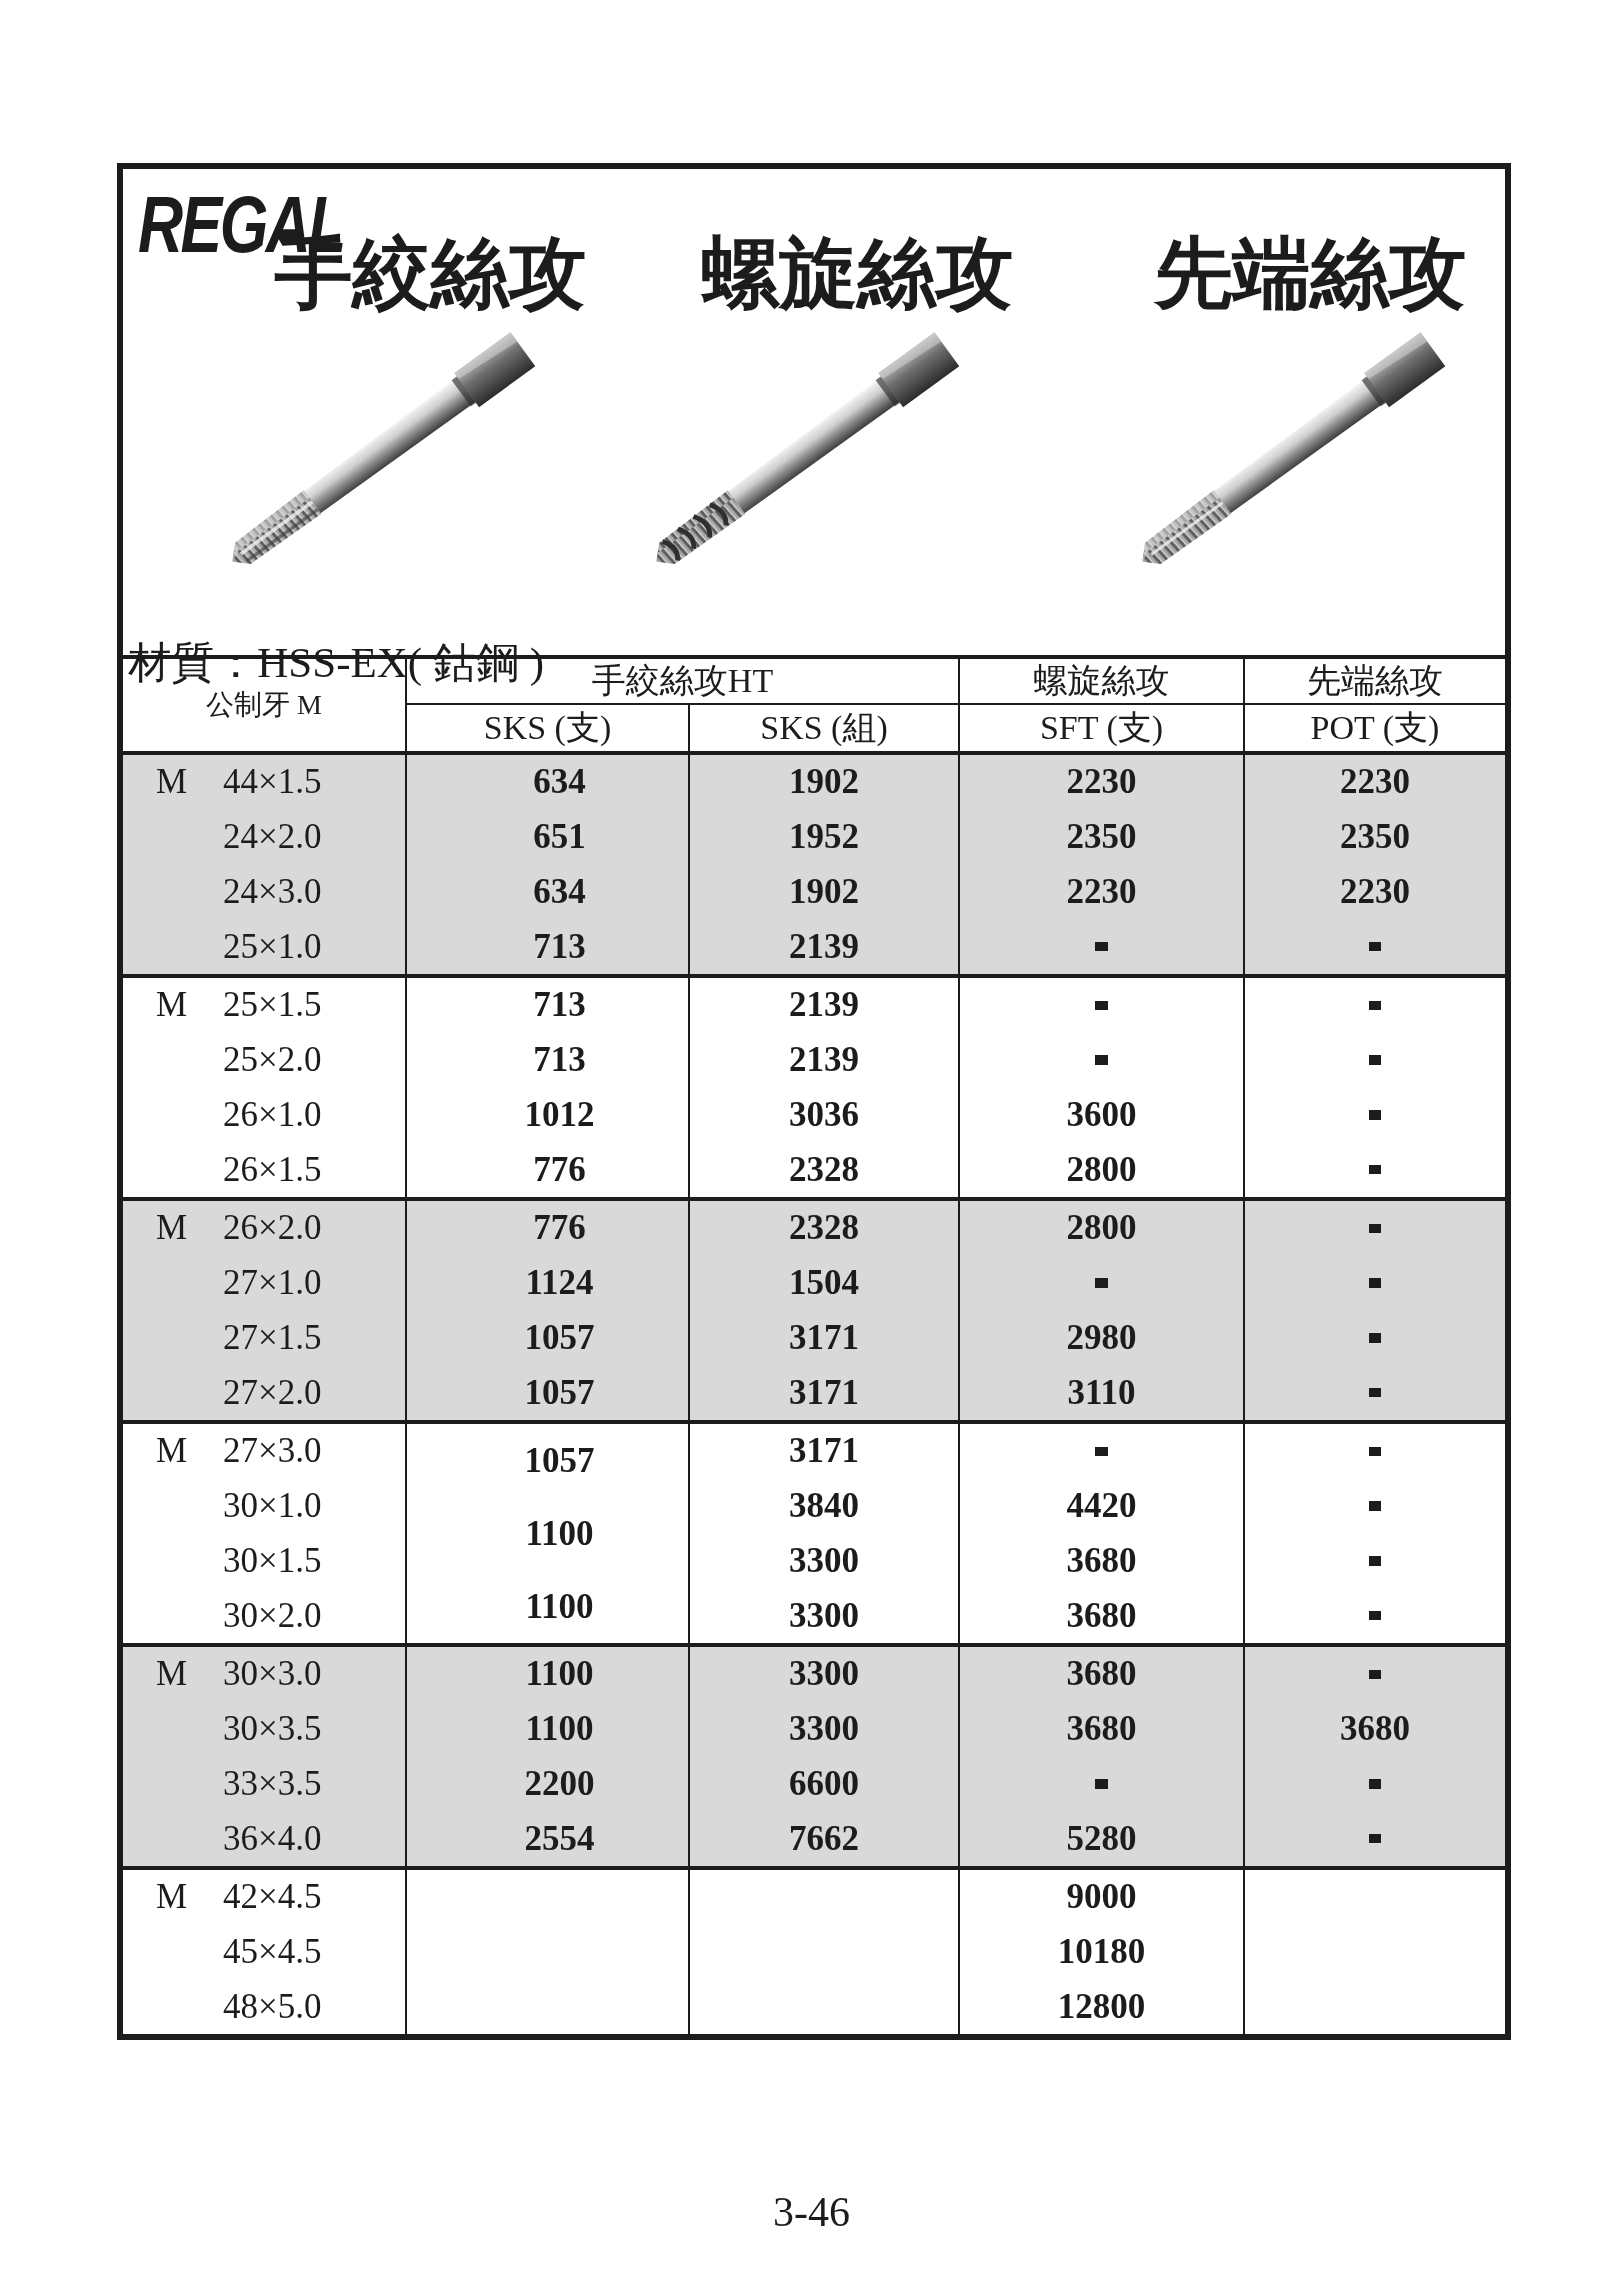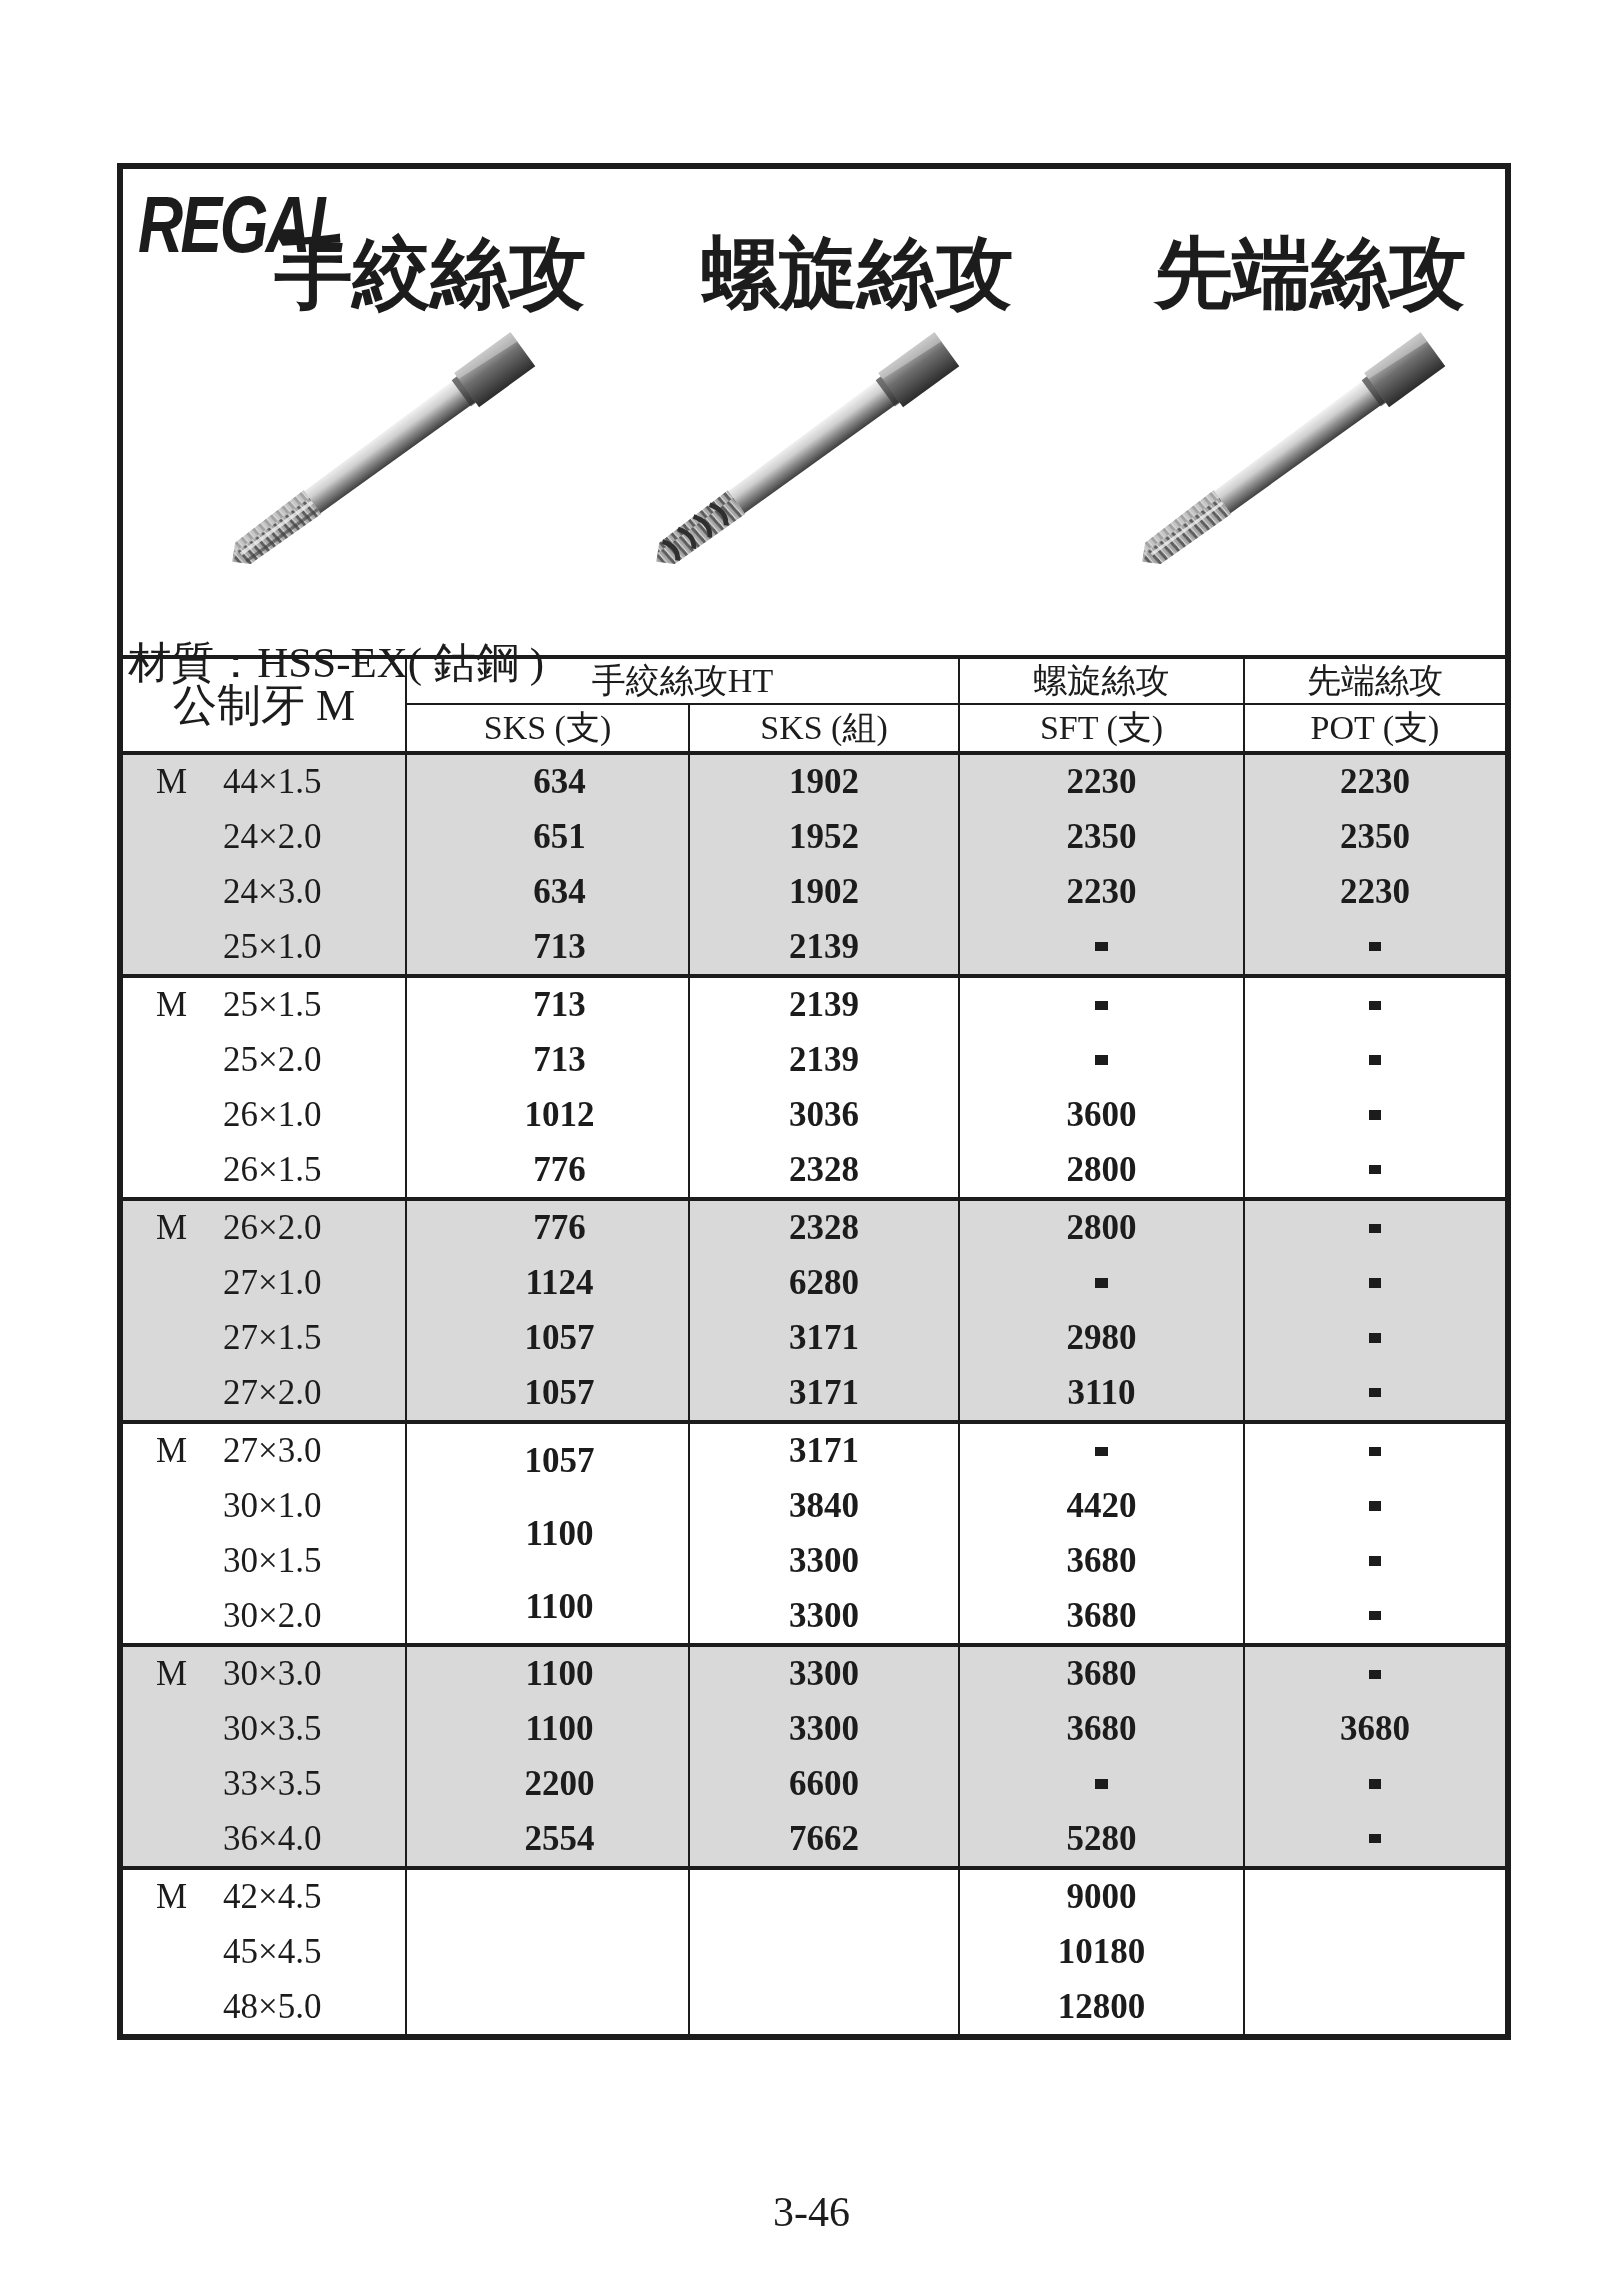--- a/index.html
+++ b/index.html
@@ -28,21 +28,21 @@
   .tap svg{position:absolute;left:0;top:100px;width:379px;height:74px;transform:rotate(-36deg);}
   .material{position:absolute;left:5.3px;top:417px;font-size:43px;white-space:nowrap;margin-top:48px;}
 
   .table{border-top:4.2px solid #1c1c1c;}
   .thead{
     display:grid;
     grid-template-columns:282px 283px 270px 285px 1fr;
     grid-template-rows:46px 46px;
   }
   .h{display:flex;align-items:center;justify-content:center;font-size:34px;box-sizing:border-box;}
-  .hc1{grid-column:1;grid-row:1/3;font-size:44px;border-radius:23px;}
+  .hc1{grid-column:1;grid-row:1/3;font-size:28px;border-radius:23px;}
   .hht{grid-column:2/4;grid-row:1;border-left:2.6px solid #1c1c1c;border-bottom:2.6px solid #1c1c1c;}
   .hsp{grid-column:4;grid-row:1;border-left:2.6px solid #1c1c1c;border-bottom:2.6px solid #1c1c1c;}
   .hpt{grid-column:5;grid-row:1;border-left:2.6px solid #1c1c1c;border-bottom:2.6px solid #1c1c1c;}
   .s1{grid-column:2;grid-row:2;border-left:2.6px solid #1c1c1c;}
   .s2{grid-column:3;grid-row:2;border-left:2.6px solid #1c1c1c;}
   .s3{grid-column:4;grid-row:2;border-left:2.6px solid #1c1c1c;}
   .s4{grid-column:5;grid-row:2;border-left:2.6px solid #1c1c1c;}
 
   .tgroup{display:flex;border-top:4.2px solid #1c1c1c;}
   .tgroup.shaded .cell{background:#d9d9d9;}
@@ -323,21 +323,21 @@
               </div>
               <div class="line">
                 <span>1057</span>
               </div>
             </div>
             <div class="cell c3">
               <div class="line">
                 <span>2328</span>
               </div>
               <div class="line">
-                <span>6280</span>
+                <span>1504</span>
               </div>
               <div class="line">
                 <span>3171</span>
               </div>
               <div class="line">
                 <span>3171</span>
               </div>
             </div>
             <div class="cell c4">
               <div class="line">

